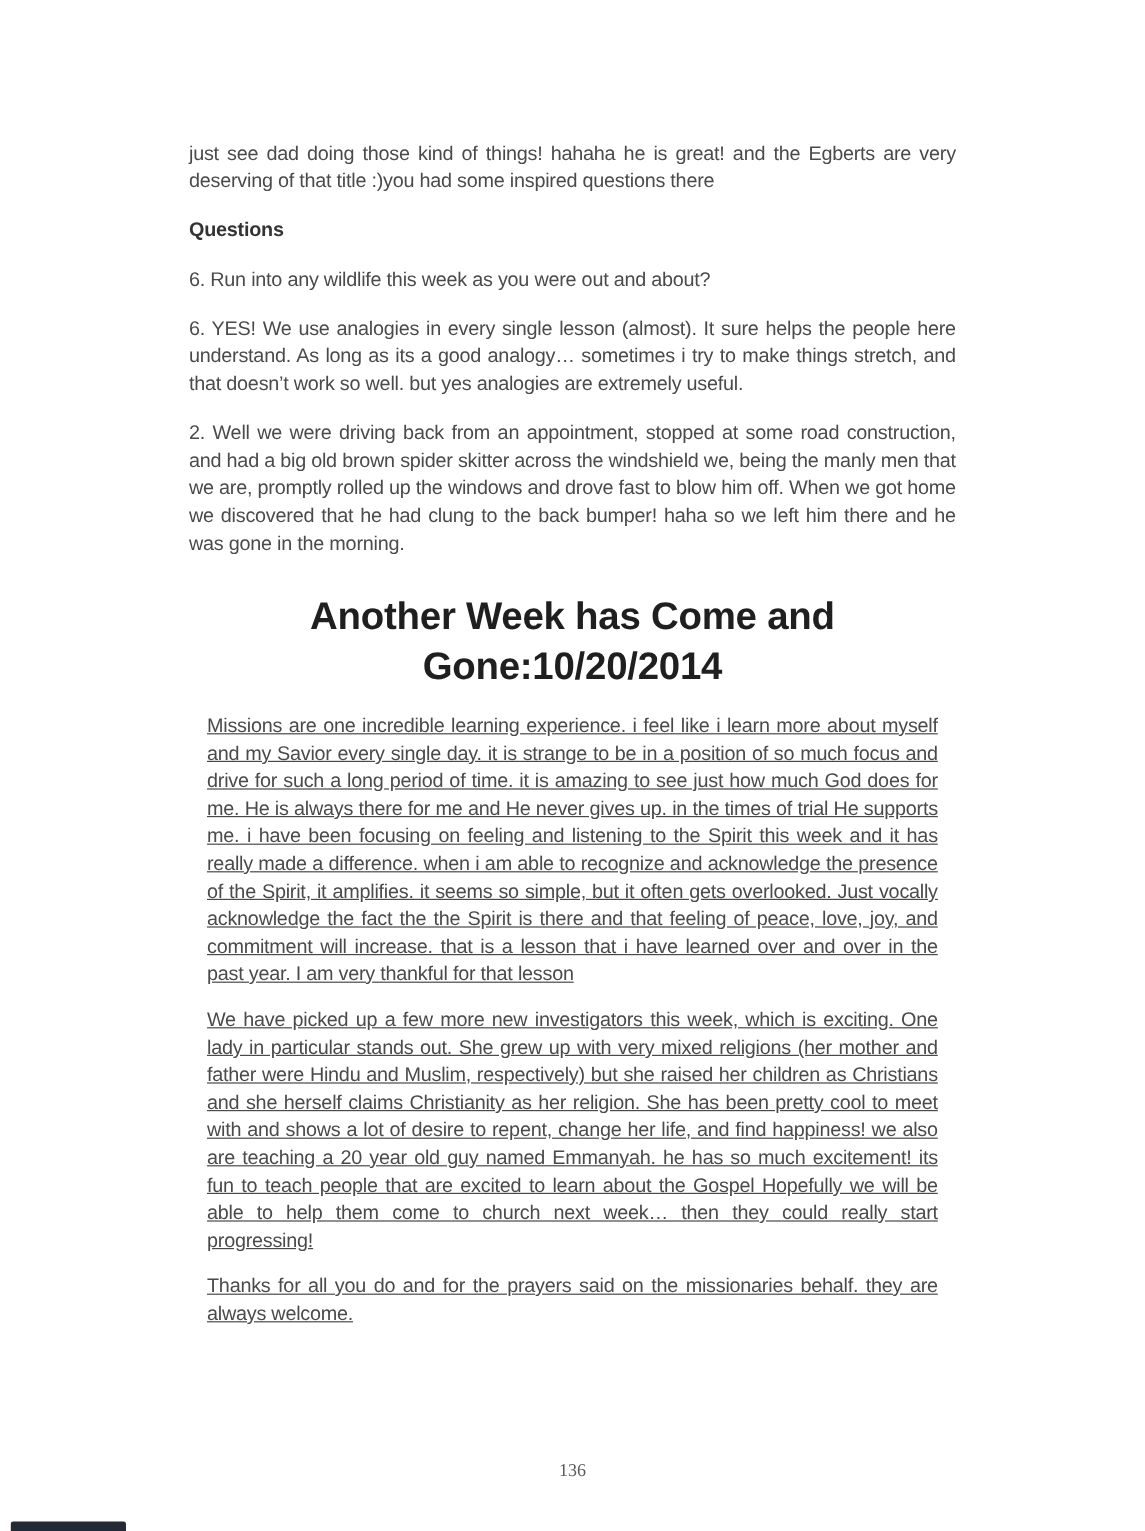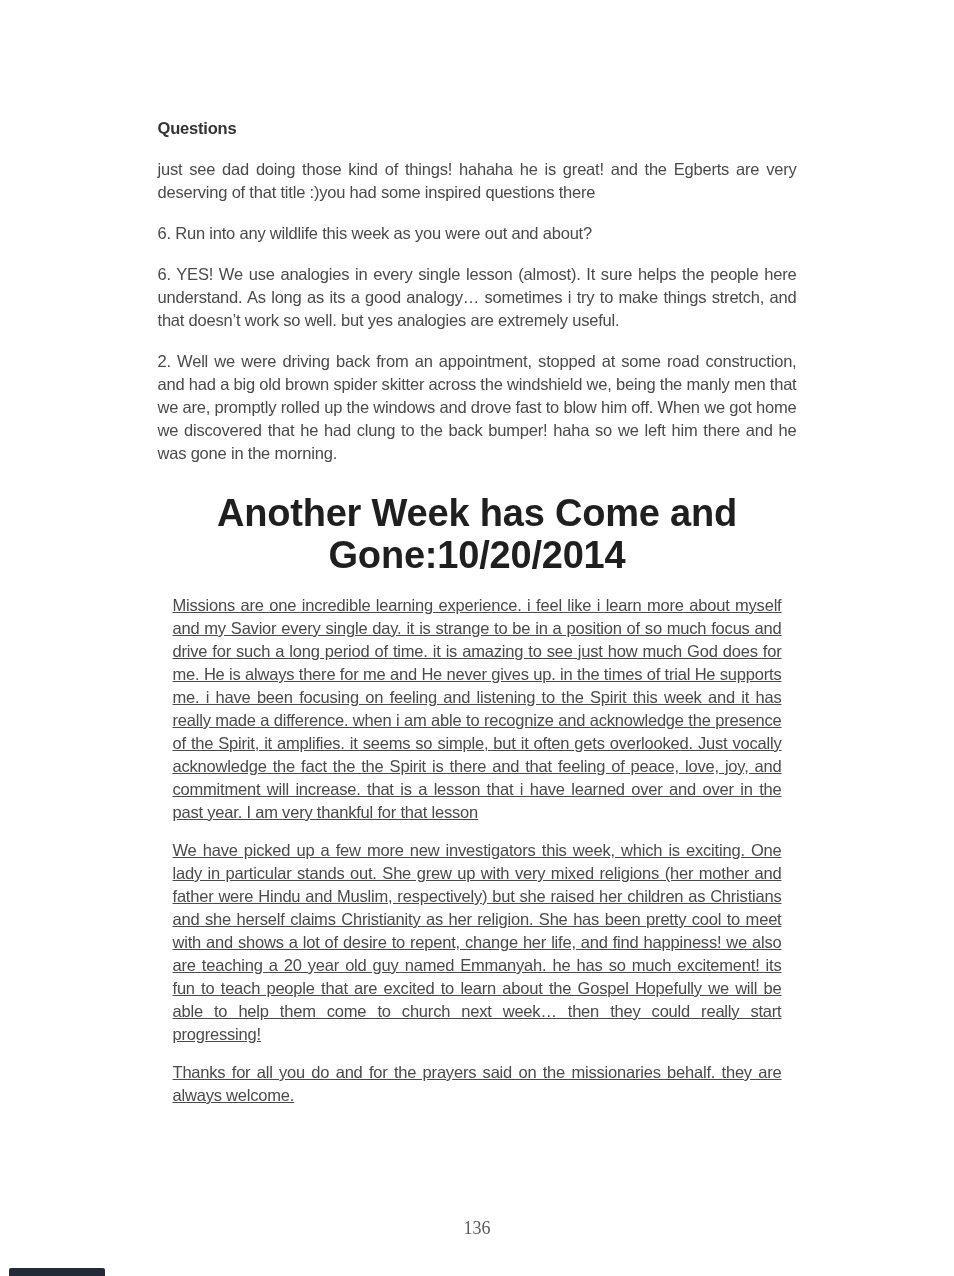--- a/index.html
+++ b/index.html
@@ -29,62 +29,62 @@
     margin: 0 0 18px 0;
   }
   .subheading {
     margin: 0 0 18px 0;
     font-weight: 700;
     color: #333333;
     text-align: left;
   }
   .post-title {
     margin: 27px 0 18px 0;
-    font-size: 38px;
+    font-size: 32px;
     line-height: 42px;
     font-weight: 700;
     color: #1f1f1f;
     text-align: center;
     letter-spacing: -0.2px;
   }
   .post-body .post-line {
     margin: 15px;
     text-decoration: underline;
   }
   .page-footer {
     position: absolute;
     top: 1218px;
     left: 0;
     width: 100%;
     text-align: center;
     font-family: "Liberation Serif", serif;
-    font-size: 18px;
+    font-size: 15px;
     color: #5a5a5a;
     letter-spacing: 0;
   }
   .corner-bar {
     position: absolute;
     left: 9px;
     bottom: 0;
     width: 96px;
     height: 8px;
     background: #232a36;
     border-radius: 2px 2px 0 0;
   }
 </style>
 </head>
 <body>
 
 <div class="canvas">
 
   <div class="page-content">
 
+    <p class="para">just see dad doing those kind of things! hahaha he is great! and the Egberts are very deserving of that title :)you had some inspired questions there</p>
+
     <p class="para subheading">Questions</p>
-
-    <p class="para">just see dad doing those kind of things! hahaha he is great! and the Egberts are very deserving of that title :)you had some inspired questions there</p>
 
 
     <p class="para">6. Run into any wildlife this week as you were out and about?</p>
 
 
     <p class="para">6. YES! We use analogies in every single lesson (almost). It sure helps the people here understand. As long as its a good analogy… sometimes i try to make things stretch, and that doesn’t work so well. but yes analogies are extremely useful.</p>
 
     <p class="para">2. Well we were driving back from an appointment, stopped at some road construction, and had a big old brown spider skitter across the windshield we, being the manly men that we are, promptly rolled up the windows and drove fast to blow him off. When we got home we discovered that he had clung to the back bumper! haha so we left him there and he was gone in the morning.</p>
 
     <h1 class="post-title">Another Week has Come and Gone:10/20/2014</h1>

